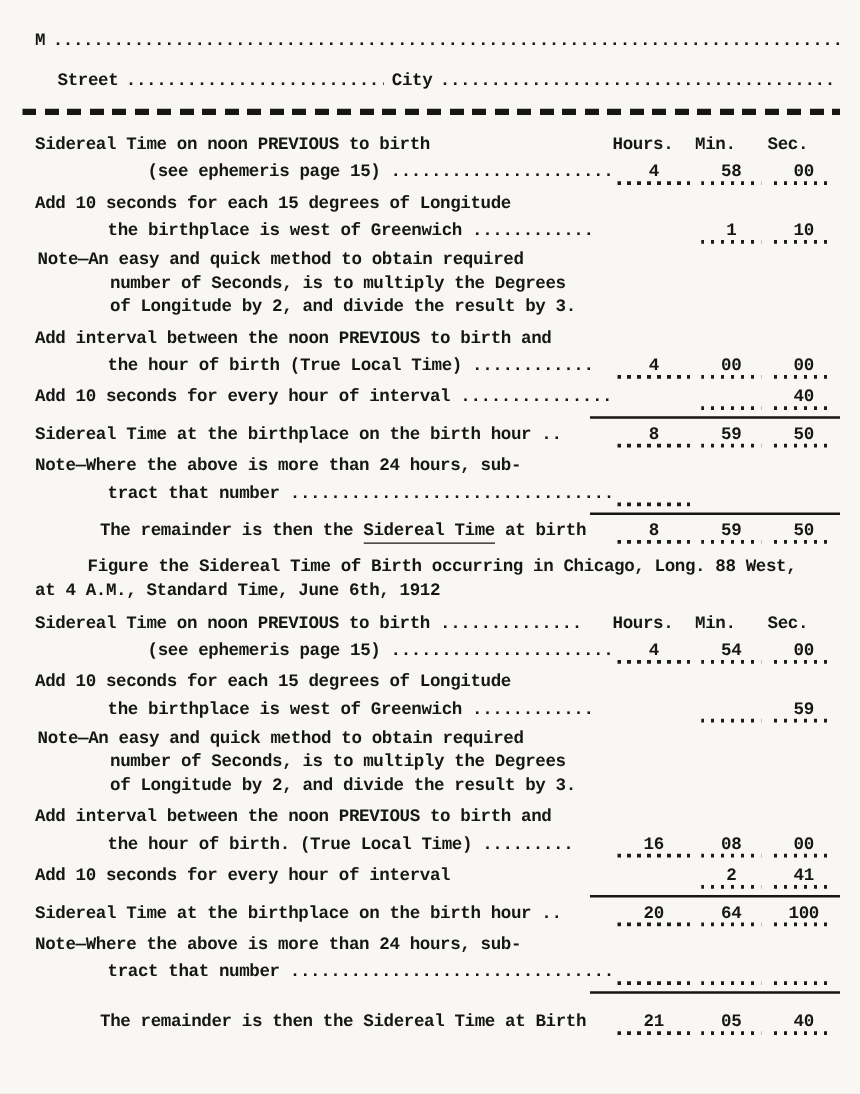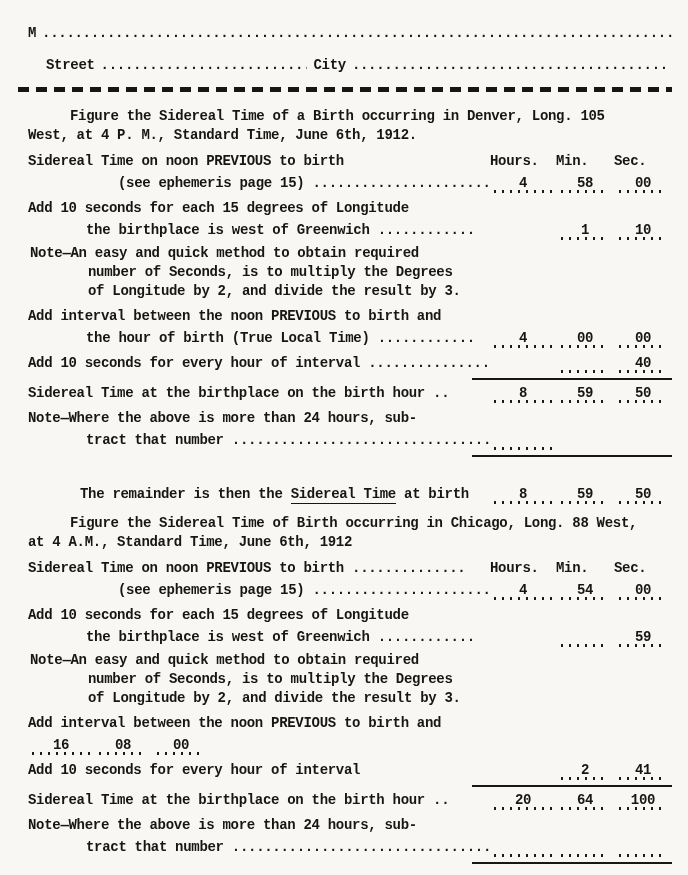--- a/index.html
+++ b/index.html
@@ -28,21 +28,21 @@
     padding:0 2px 3px 2px;height:16px;
     background:repeating-linear-gradient(90deg,#1c1c1c 0 2.5px,transparent 2.5px 8px) bottom left/100% 3px no-repeat;
   }
   .c.ch .v{min-width:54px;}
   .c.none .v{background:none;}
   .hc{width:66px;}
   .hc.m{width:58px;}
   .hc.s{width:58px;}
   .ind1{padding-left:58px;}
   .ind2{padding-left:90px;text-align:center;}
-  .ind3{padding-left:52px;margin-top:24px;}
+  .ind3{padding-left:52px;}
   .introline1{text-indent:42px;white-space:nowrap;}
   .introline2{white-space:nowrap;}
   .intro{margin-bottom:7px;}
   .note{margin:4px 0 6px 2px;}
   .sumrule{border-top:2.5px solid #161616;width:200px;margin:5px 0 4px auto;height:0;}
   .underl{border-bottom:2px solid #161616;padding-bottom:1px;}
   .nameline{display:flex;margin-bottom:13px;white-space:nowrap;overflow:hidden;}
   .nameline .pfx{margin-right:6px;}
   .dots{overflow:hidden;white-space:nowrap;}
   .streetline{display:flex;margin-bottom:8px;white-space:nowrap;overflow:hidden;padding-left:18px;}
@@ -66,24 +66,20 @@
   </div>
   <div class="streetline">
     <span>Street</span>
     <span class="dots">...........................</span>
     <span>City</span>
     <span class="dots">.........................................</span>
   </div>
   <div class="divider"></div>
 
   <div>
-    <div class="intro">
-      <div class="introline1">Figure the Sidereal Time of a Birth occurring in Denver, Long. 105</div>
-      <div class="introline2">West, at 4 P. M., Standard Time, June 6th, 1912.</div>
-    </div>
 
     <div class="row">
       <div class="lbl">Sidereal Time on noon PREVIOUS to birth</div>
       <div class="cols">
         <div class="hc">Hours.</div>
         <div class="hc m">Min.</div>
         <div class="hc s">Sec.</div>
       </div>
     </div>
     <div class="row">
@@ -261,20 +257,21 @@
     <div class="note">
       <div>Note—An easy and quick method to obtain required</div>
       <div class="ind1">number of Seconds, is to multiply the Degrees</div>
       <div class="ind1">of Longitude by 2, and divide the result by 3.</div>
     </div>
 
     <div class="row">
       <div class="lbl">Add interval between the noon PREVIOUS to birth and</div>
     </div>
     <div class="row">
+      <div class="lbl ind1">the hour of birth. (True Local Time) .........</div>
       <div class="cols">
         <div class="c ch">
             <span class="v">16</span>
           </div>
         <div class="c cm">
             <span class="v">08</span>
           </div>
         <div class="c cs">
             <span class="v">00</span>
           </div>

